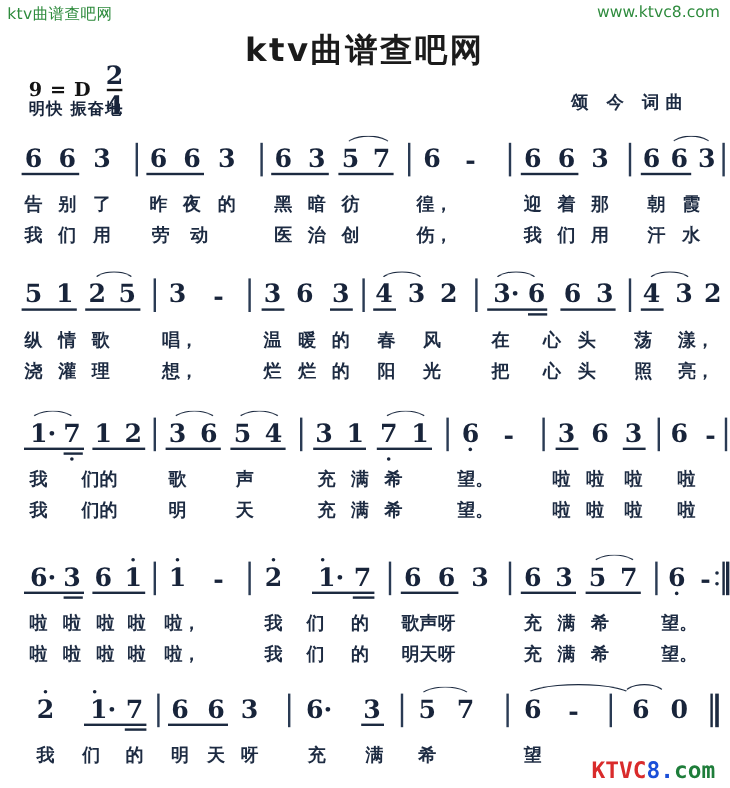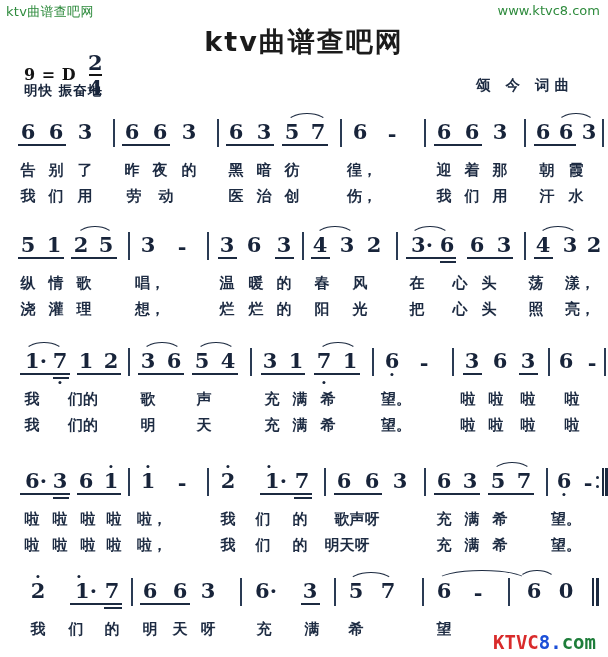--- a/index.html
+++ b/index.html
@@ -539,21 +539,21 @@
   </div>
   <div class="lyr-row">
     <span class="ly" style="left:32px">啦</span>
     <span class="ly" style="left:60px">啦</span>
     <span class="ly" style="left:88px">啦</span>
     <span class="ly" style="left:114px">啦</span>
     <span class="ly" style="left:152px">啦，</span>
     <span class="ly" style="left:228px">我</span>
     <span class="ly" style="left:263px">们</span>
     <span class="ly" style="left:300px">的</span>
-    <span class="ly" style="left:347px">明天呀</span>
+    <span class="ly" style="left:357px">明天呀</span>
     <span class="ly" style="left:444px">充</span>
     <span class="ly" style="left:472px">满</span>
     <span class="ly" style="left:500px">希</span>
     <span class="ly" style="left:566px">望。</span>
   </div>
 </div>
 
 <div class="system" style="top:572px;">
   <div class="note-row">
     <span class="g num" style="left:38px">2</span>

